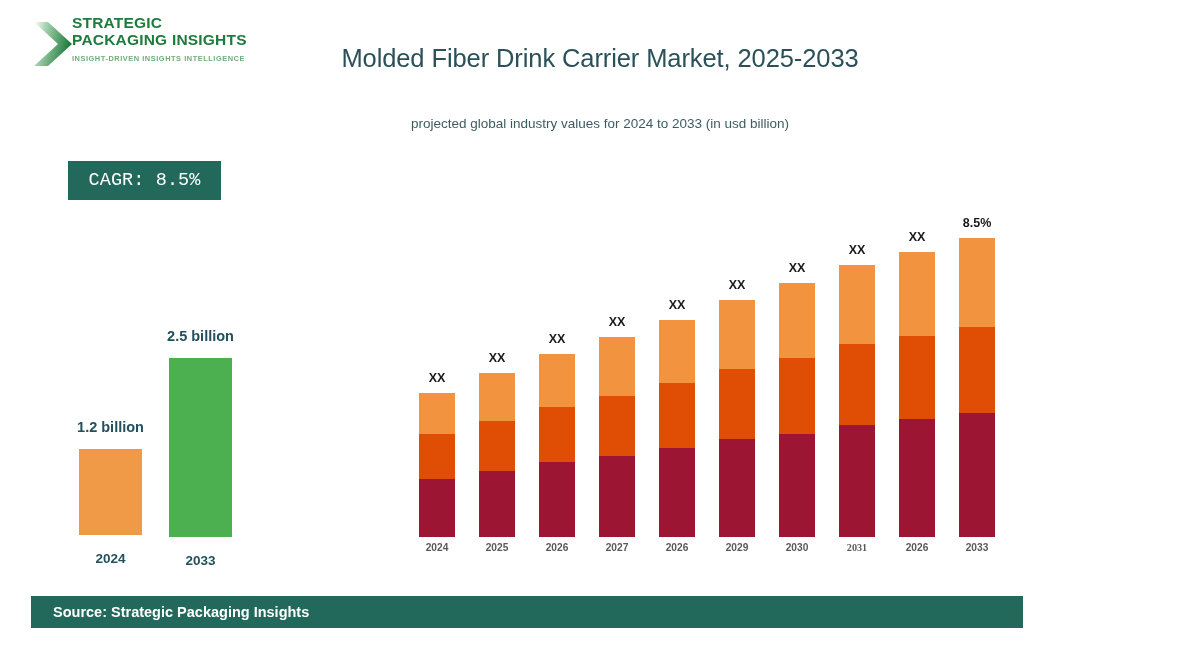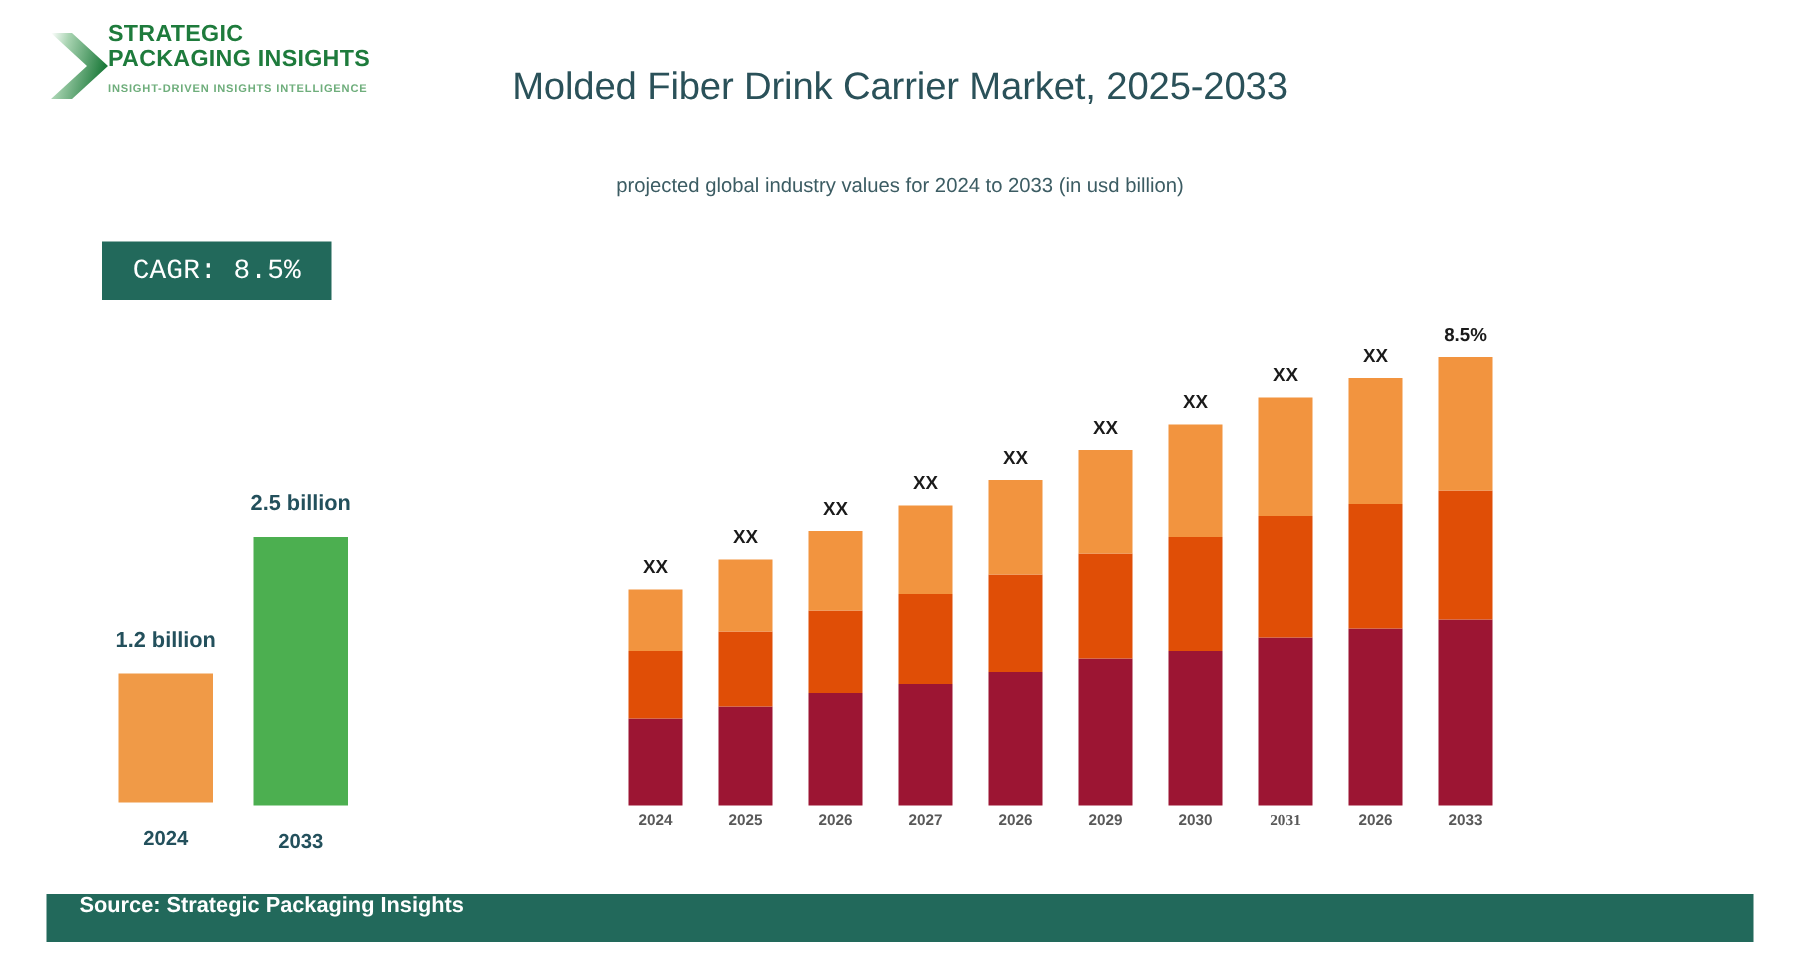--- a/index.html
+++ b/index.html
@@ -72,23 +72,23 @@
     white-space: nowrap;
   }
   .sbar-year {
     position: absolute; left: -14px; width: calc(100% + 28px);
     text-align: center; font-size: 10.2px; font-weight: bold; color: #595959;
   }
 
   
   #footer {
     position: absolute; left: 31px; top: 596px;
-    width: 1138px; height: 32px;
+    width: 992px; height: 32px;
     background: #22695B;
-    display: flex; align-items: flex-start; justify-content: space-between;
+    display: flex; align-items: center; justify-content: space-between;
     padding: 0 22px;
     gap: 28px;
   }
   #footer div { font-size: 14.5px; font-weight: bold; color: #ffffff; }
 </style>
 </head>
 <body>
 
 <div id="page">
 

